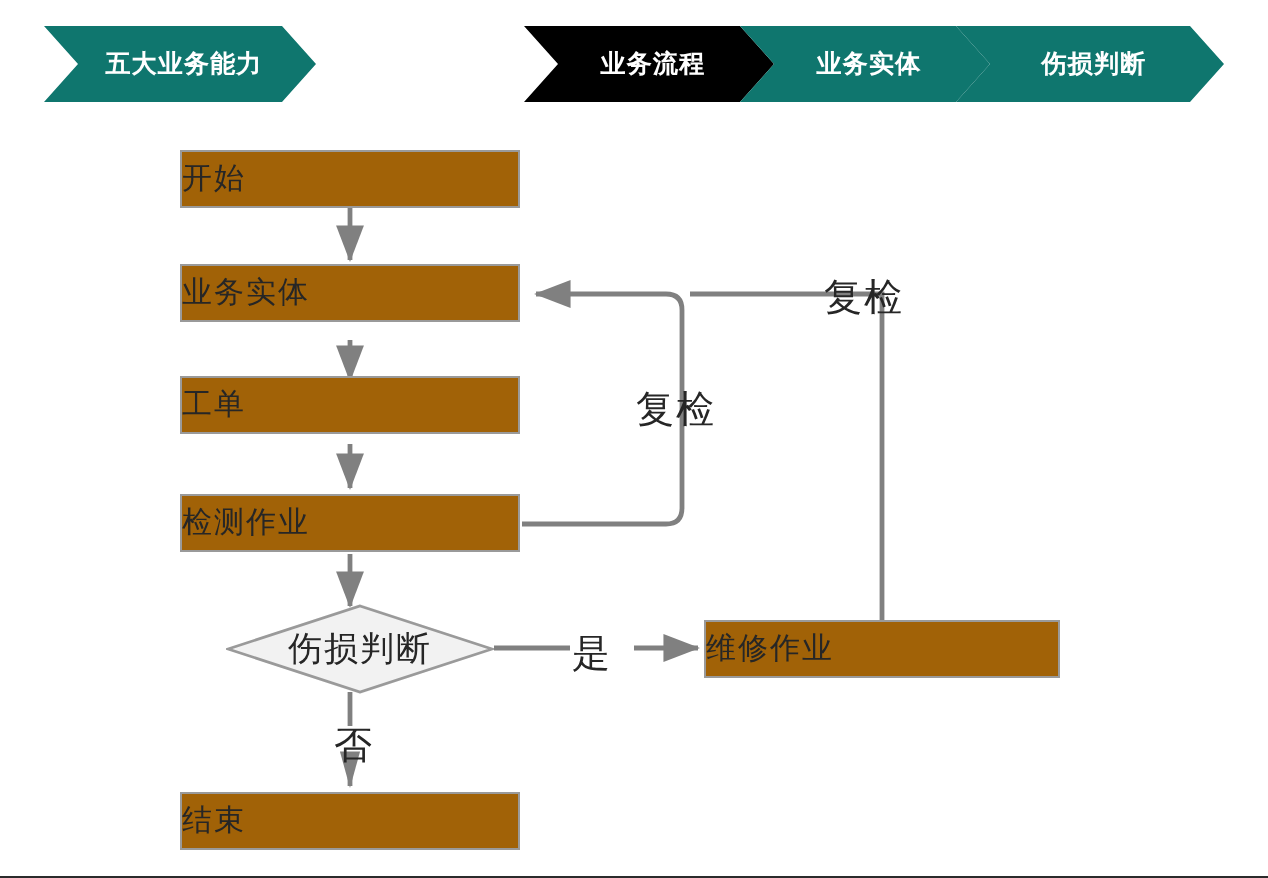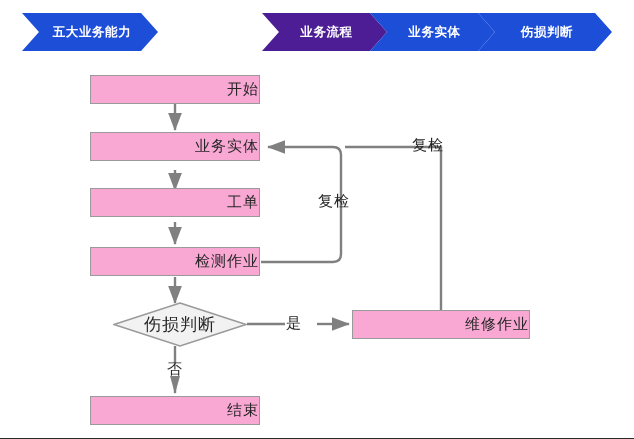--- a/index.html
+++ b/index.html
@@ -39,39 +39,39 @@
     color: #ffffff;
     font-size: 12.5px;
     font-weight: bold;
     letter-spacing: 0.6px;
     box-sizing: border-box;
     padding-left: 10px;
     padding-right: 6px;
     -webkit-clip-path: polygon(0 0, calc(100% - 17px) 0, 100% 50%, calc(100% - 17px) 100%, 0 100%, 17px 50%);
     clip-path: polygon(0 0, calc(100% - 17px) 0, 100% 50%, calc(100% - 17px) 100%, 0 100%, 17px 50%);
   }
-  .crumb.gray   { background: #1d4ed8; }
-  .crumb.active { background: #4c1d95; }
+  .crumb.gray   { background: #0f766e; }
+  .crumb.active { background: #000000; }
 
   
   #flow {
     position: absolute;
     left: 0;
     top: 0;
     width: 634px;
     height: 439px;
   }
   .node {
     position: absolute;
     box-sizing: border-box;
-    background: #f9a8d4;
+    background: #a16207;
     border: 1px solid #9a9a9a;
     display: flex;
     align-items: center;
-    justify-content: flex-end;
+    justify-content: flex-start;
     font-size: 15px;
     color: #262626;
     letter-spacing: 1px;
   }
   .diamond-wrap {
     position: absolute;
     display: flex;
     align-items: center;
     justify-content: center;
   }
@@ -82,21 +82,21 @@
   }
   .diamond-label {
     position: relative;
     font-size: 17px;
     color: #262626;
     letter-spacing: 1px;
     white-space: nowrap;
   }
   .edge-label {
     position: absolute;
-    font-size: 15px;
+    font-size: 19px;
     color: #262626;
     letter-spacing: 1px;
     white-space: nowrap;
   }
   svg.wires {
     position: absolute;
     left: 0;
     top: 0;
     width: 634px;
     height: 439px;

